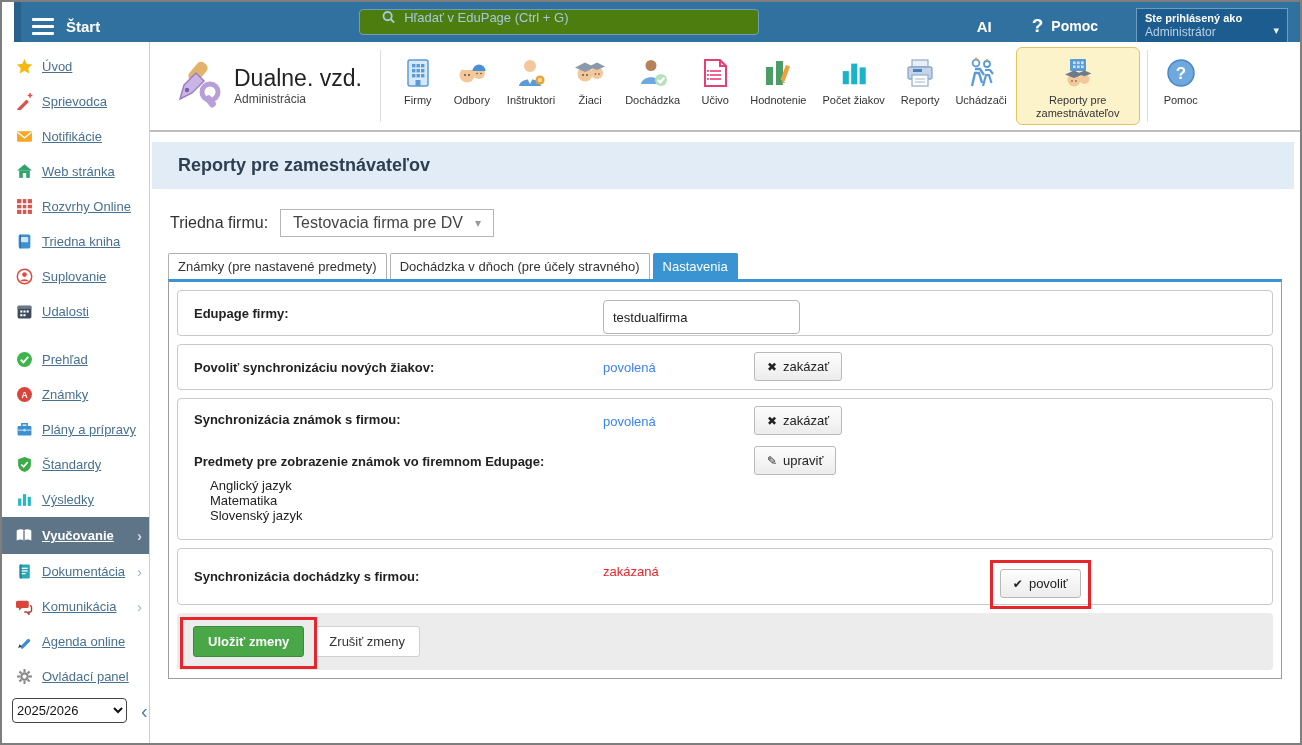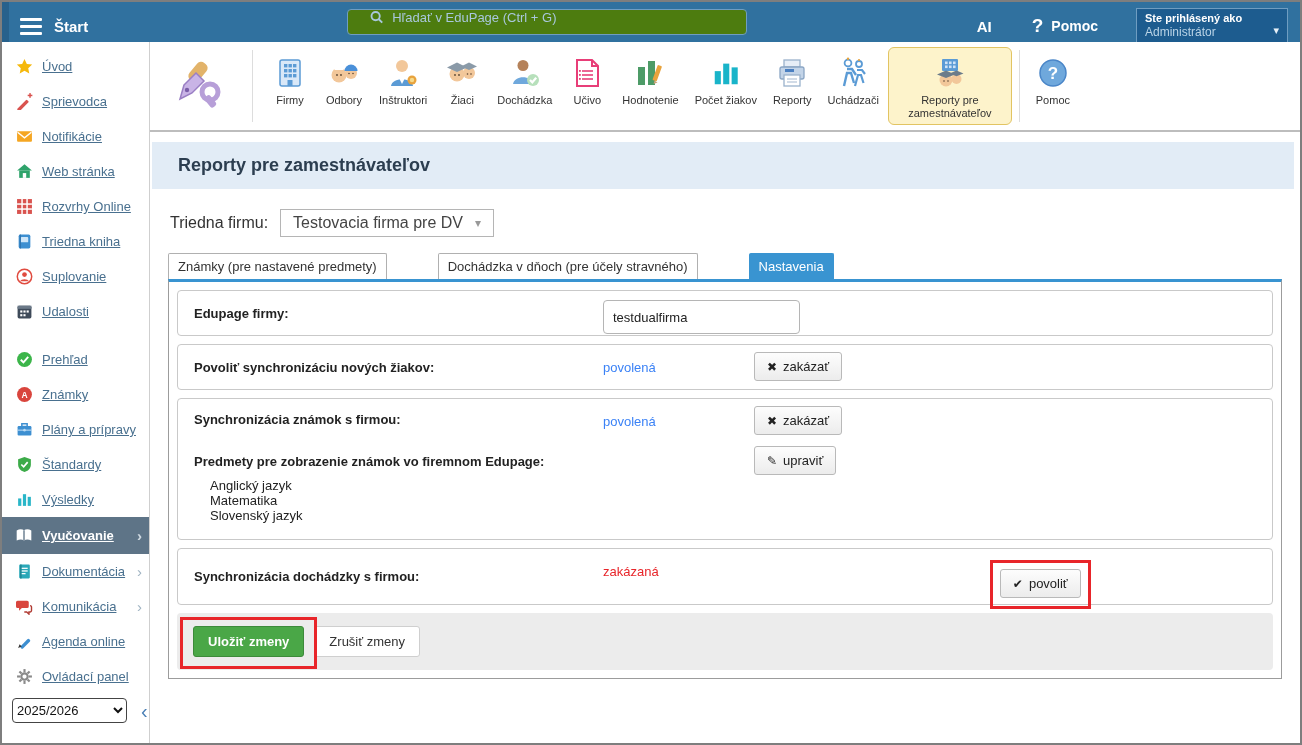--- a/index.html
+++ b/index.html
@@ -6,21 +6,21 @@
   html,body { width:1302px; height:745px; }
   body {
     font-family: "Liberation Sans", sans-serif;
     border: 2px solid #7e7e7e;
     position: relative;
     background: #fff;
     overflow: hidden;
   }
   
   .topbar {
-    position: absolute; top:0; left:0; right:0; height:48px;
+    position: absolute; top:0; left:12px; right:0; height:48px;
     background:#30719f; display:flex; align-items:center;
   }
   .topbar::before { content:""; position:absolute; left:0; top:0; bottom:0; width:7px; background:#27618c; }
   .hamburger { width:22px; margin:0 12px 0 18px; cursor:pointer; }
   .hamburger div { height:3px; background:#fff; margin:4px 0; border-radius:1px; }
   .start-label { color:#fff; font-weight:bold; font-size:15px; }
   .searchbox {
     position:absolute; left:345px; top:7px; width:400px; height:26px;
     background:#4d7c0f; border:1px solid #6f9dc1; border-radius:4px;
     display:flex; align-items:flex-start; padding:0 22px; color:#a9c8dd; font-size:13px;
@@ -89,21 +89,21 @@
   .page-title-bar {
     margin:10px 6px 0 2px; background:#e2ecf6; padding:13px 26px;
     font-size:18px; font-weight:bold; color:#2c3e50;
   }
   .firm-row { display:flex; align-items:center; padding:20px 0 16px 20px; font-size:16px; color:#333; }
   .firm-select {
     margin-left:12px; border:1px solid #b5b5b5; padding:4px 12px; font-size:16px; color:#444;
     display:flex; align-items:center; background:#fff; cursor:pointer;
   }
   .firm-select .caret { color:#999; font-size:12px; margin-left:12px; }
-  .tabs { display:flex; align-items:flex-end; padding-left:18px;gap:48px; }
+  .tabs { display:flex; align-items:flex-end; padding-left:18px; }
   .tab {
     border:1px solid #b0b0b0; border-bottom:none; background:#fff; cursor:pointer;
     padding:5px 9px; font-size:13px; color:#333; margin-right:3px; border-radius:2px 2px 0 0; white-space:nowrap;
   }
   .tab.active { background:#3994d1; border-color:#3994d1; color:#fff; }
   .panel {
     margin:0 18px; border:1px solid #9c9c9c; border-top:3px solid #3994d1;
     padding:8px; background:#fff;
   }
   .row-box {
@@ -391,20 +391,24 @@
   <div class="logo-wrap">
     <span class="logo-icn">
       <svg width="52" height="50" viewBox="0 0 52 50">
         <rect x="22" y="2" width="12" height="22" rx="5" transform="rotate(40 28 13)" fill="#e2b36a"></rect>
         <path d="M14,26 L26,14 L34,22 L22,34 L10,40 Z" fill="#c9b4e6" stroke="#9a7fc4" stroke-width="1.5"></path>
         <circle cx="17" cy="31" r="2.2" fill="#7a5ea8"></circle>
         <circle cx="40" cy="33" r="8" fill="none" stroke="#b79fd8" stroke-width="5"></circle>
         <rect x="36.6" y="36" width="7" height="13" rx="2.5" transform="rotate(-40 40 42)" fill="#b79fd8"></rect>
       </svg>
     </span>
+    <div>
+      <div class="app-title">Dualne. vzd.</div>
+      <div class="app-subtitle">Administrácia</div>
+    </div>
   </div>
   <div class="vdiv"></div>
   <div class="tools">
     <div class="tool">
       <span class="ticon">
           <svg width="32" height="32" viewBox="0 0 32 32">
             <rect x="6" y="3" width="20" height="26" rx="2" fill="#d9e8f8" stroke="#5b9bd5" stroke-width="1.5"></rect>
             <g fill="#5b9bd5">
               <rect x="10" y="7" width="3.4" height="3.4"></rect>
               <rect x="14.5" y="7" width="3.4" height="3.4"></rect>

